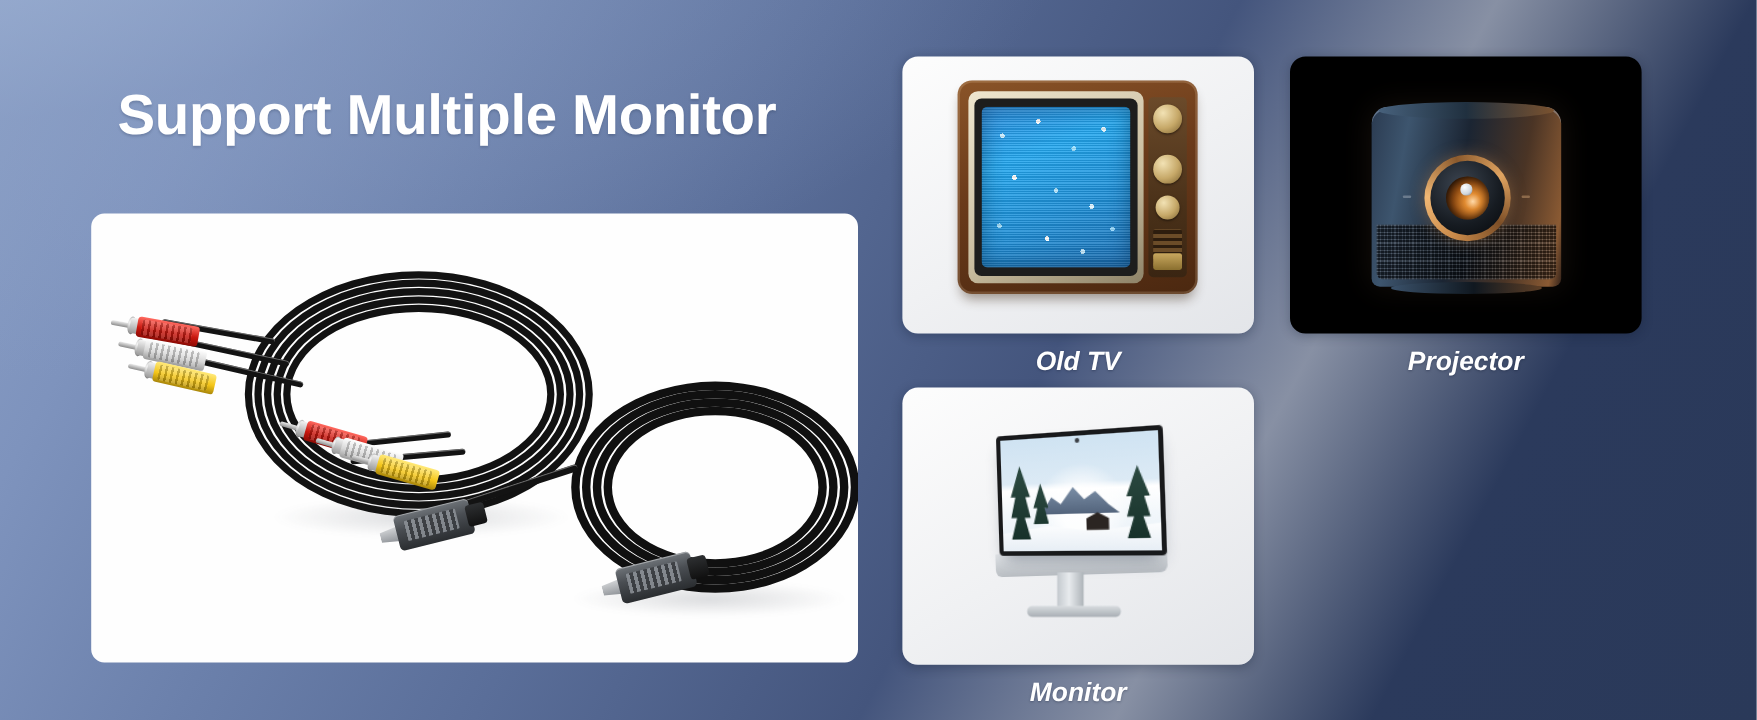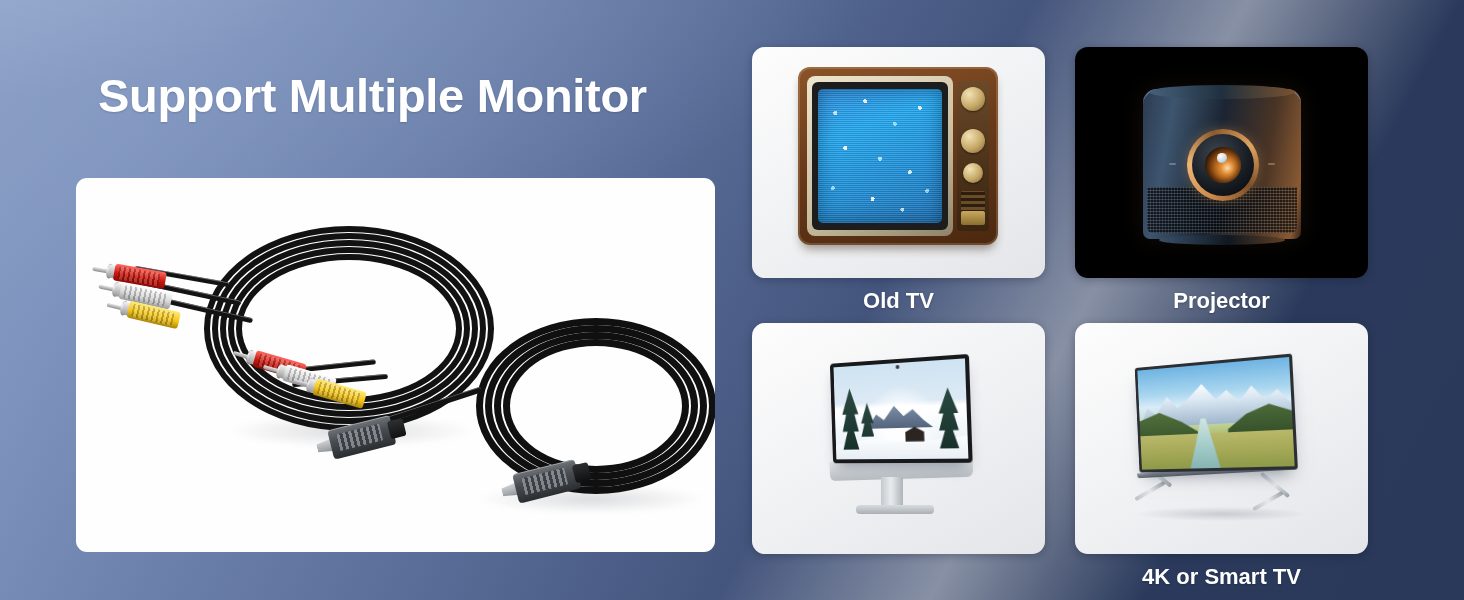--- a/index.html
+++ b/index.html
@@ -142,21 +142,21 @@
     position:absolute;border-radius:50%;
     background:radial-gradient(ellipse at center, rgba(60,66,78,.18) 0%, rgba(60,66,78,0) 70%);
     filter:blur(2px);
   }
 
   
   #device-grid{
     position:absolute; left:752px; top:47px;
     width:616px; height:540px; z-index:4;
   }
-  .cardwrap{position:absolute;width:293px;}
+  .cardwrap{position:absolute;width:293px;font-style:italic;}
   .cardwrap.c0{left:0;   top:0;}
   .cardwrap.c1{left:323px;top:0;}
   .cardwrap.c2{left:0;   top:276px;}
   .cardwrap.c3{left:323px;top:276px;}
 
   .card{
     position:relative;width:293px;height:231px;border-radius:13px;overflow:hidden;
     box-shadow:0 2px 9px rgba(14,22,42,.30);
   }
   .card.light{background:linear-gradient(150deg,#fdfdfd 0%,#f0f1f3 52%,#e3e5e9 100%);}
@@ -528,39 +528,18 @@
               <div class="tree t1"></div>
               <div class="tree t2"></div>
               <div class="tree t3"></div>
             </div>
             <div class="mon-cam"></div>
           </div>
           <div class="mon-neck"></div>
           <div class="mon-base"></div>
         </div>
       </div>
+      <div class="card-label">Monitor</div>
     </div>
 
-    <div class="cardwrap c3">
-      <div class="card light">
-        <div class="tv-stage">
-          <div class="tv-shadow"></div>
-          <div class="tv-stand s1"></div>
-          <div class="tv-stand s2"></div>
-          <div class="tv-stand s3"></div>
-          <div class="tv-stand s4"></div>
-          <div class="tv-bar"></div>
-          <div class="tv-screen">
-            <div class="tv-pic">
-              <div class="tv-peaks"></div>
-              <div class="tv-hills-l"></div>
-              <div class="tv-hills-r"></div>
-              <div class="tv-valley"></div>
-              <div class="tv-river"></div>
-            </div>
-          </div>
-        </div>
-      </div>
-      <div class="card-label">4K or Smart TV</div>
-    </div>
 
   </div>
 </div>
 
 </body></html>

